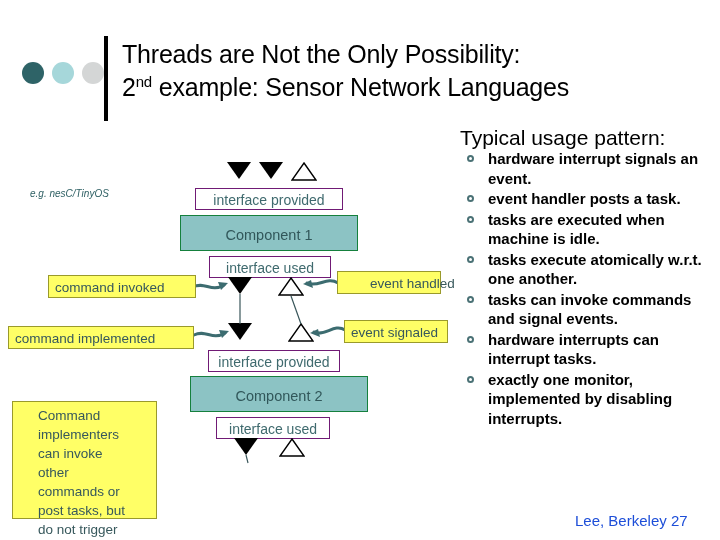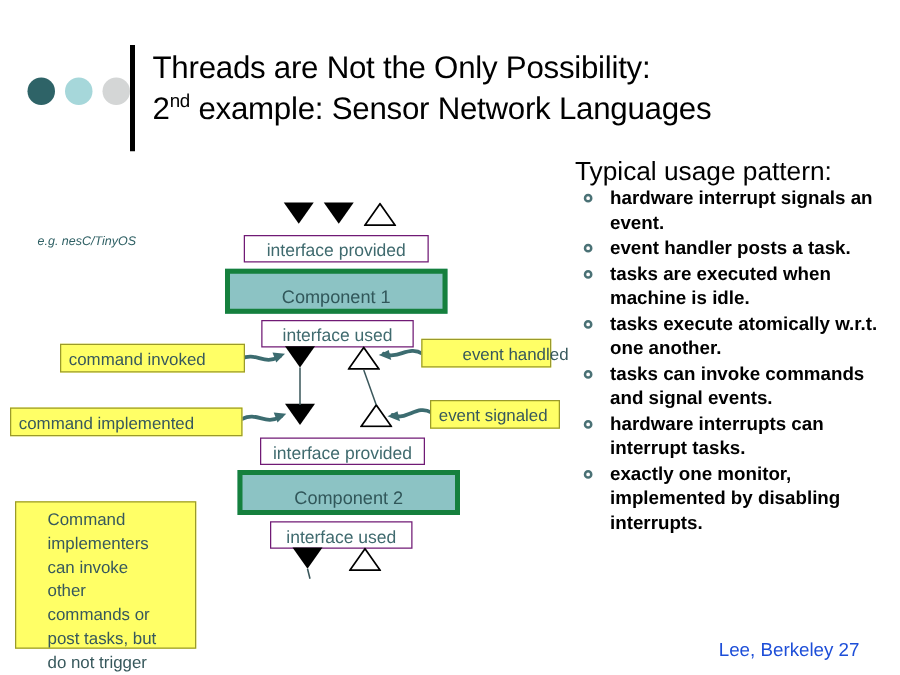--- a/index.html
+++ b/index.html
@@ -32,21 +32,21 @@
   }
 
   .iface{
     position:absolute;box-sizing:border-box;
     border:1px solid #701a75;background:#ffffff;
     font-size:14px;color:#3f6a6e;text-align:center;
     line-height:20px;padding-top:1px;
   }
   .comp{
     position:absolute;box-sizing:border-box;
-    background:#8cc3c4;border:4px solid #15803d;
+    background:#8cc3c4;border:1px solid #15803d;
     font-size:14.5px;color:#31575a;text-align:center;
     line-height:38px;
   }
 
   
   .ip1{left:195px;top:188px;width:148px;height:22px;}
   .c1 {left:180px;top:215px;width:178px;height:36px;}
   .iu1{left:209px;top:256px;width:122px;height:22px;}
   
   .ip2{left:208px;top:350px;width:132px;height:22px;}

